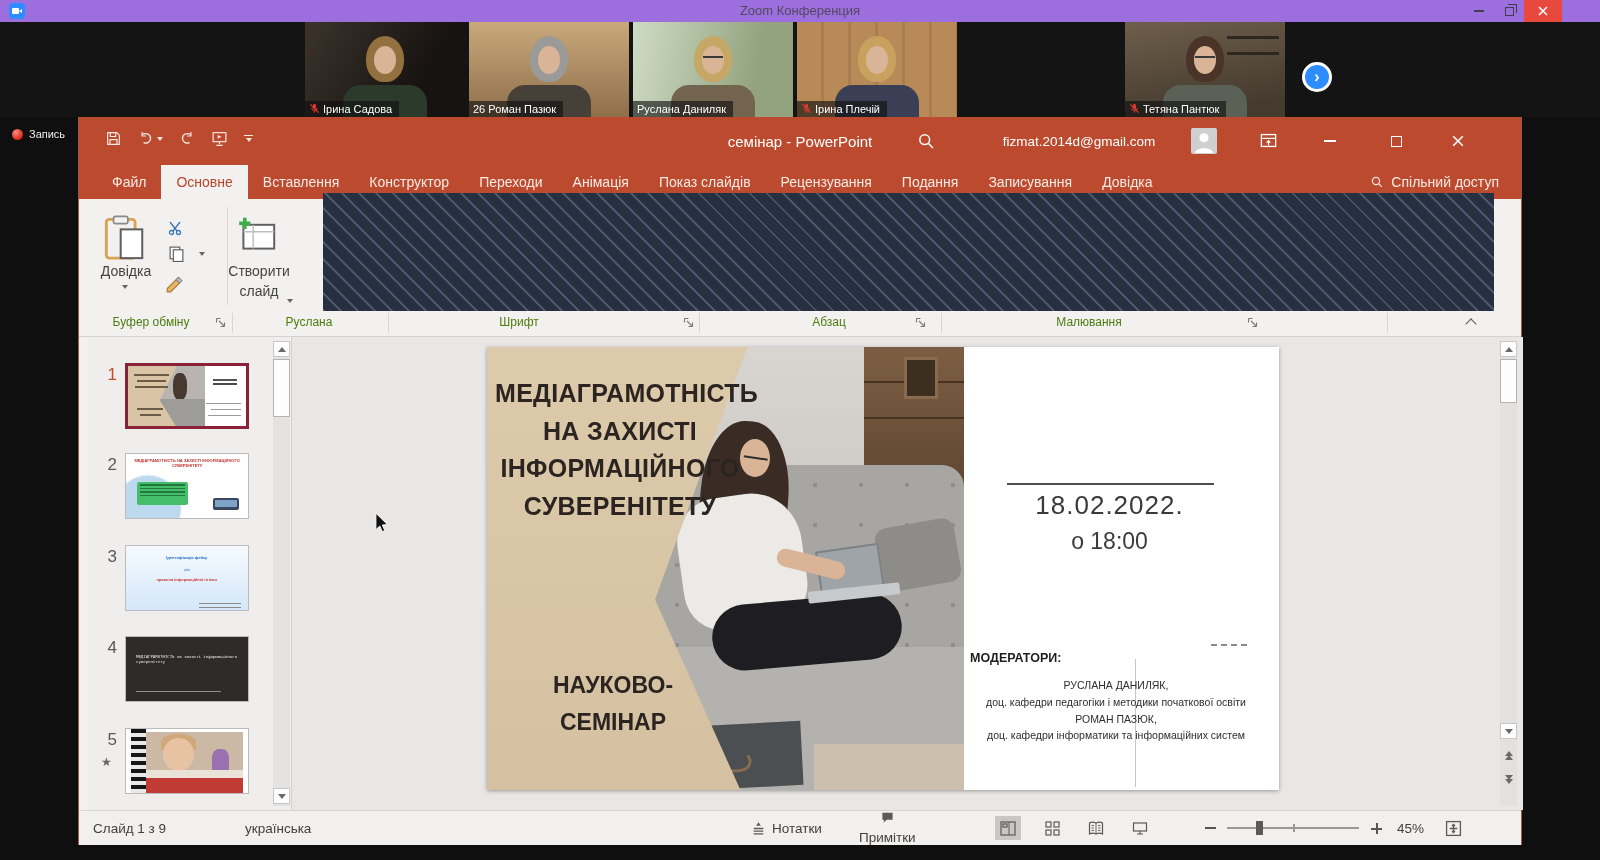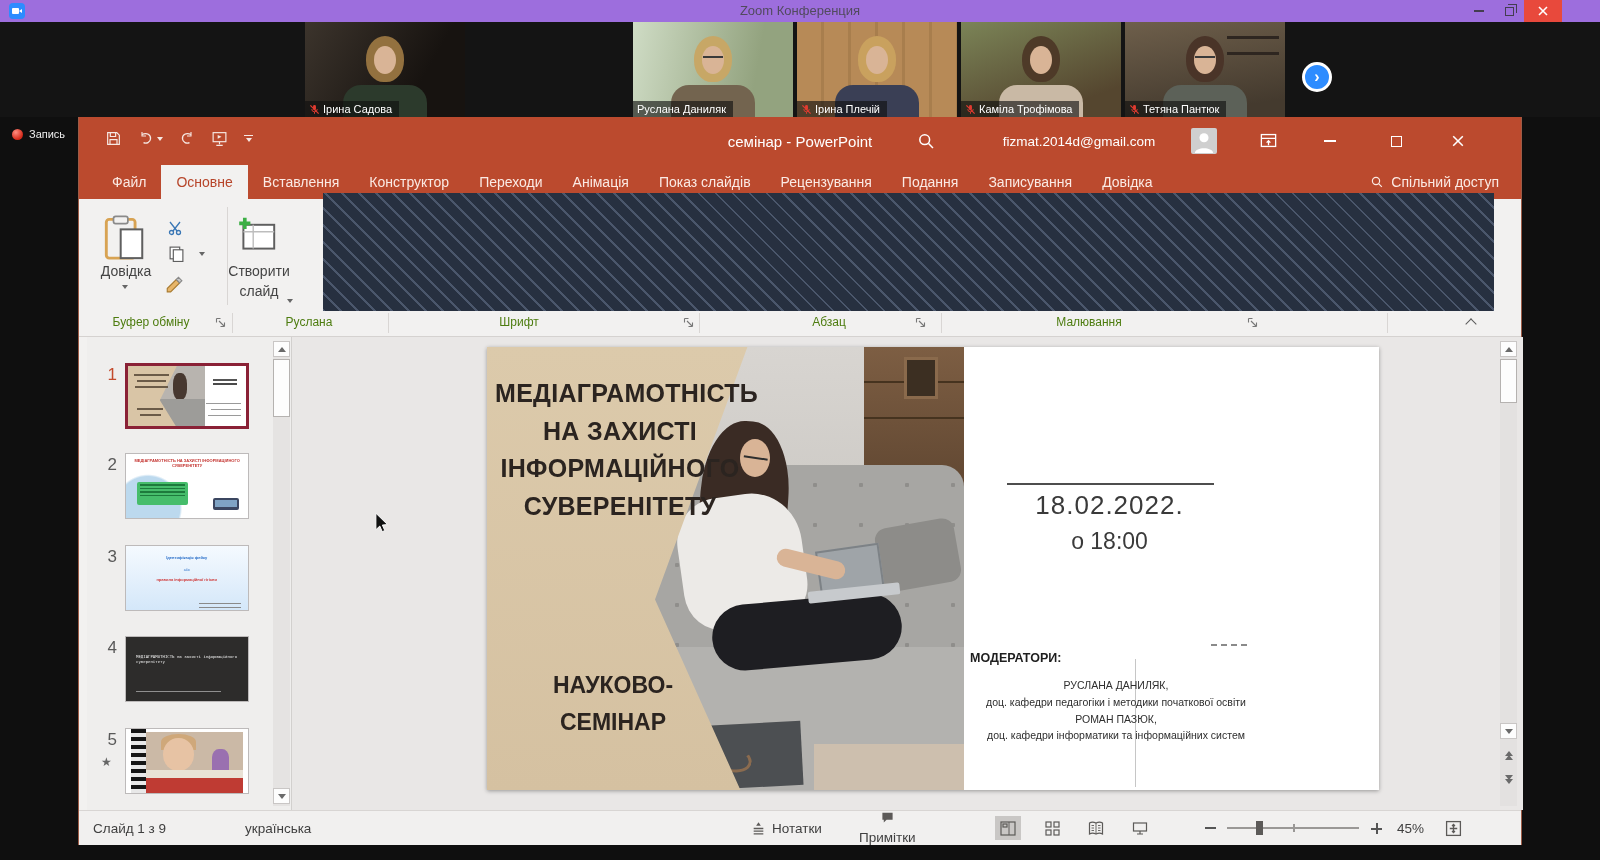--- a/index.html
+++ b/index.html
@@ -22,21 +22,21 @@
   .zc-close{width:38px;background:#e8493c;}
 
   
   .video-strip{position:absolute;left:0;top:22px;width:1600px;height:95px;background:#141414;}
   .ptile{position:absolute;top:0;width:160px;height:95px;background:#222;overflow:hidden;}
   .ptile.active{outline:2px solid #a3ce3f;outline-offset:-2px;}
   .pbg{position:absolute;inset:0;}
   .head{position:absolute;left:50%;top:14px;transform:translateX(-50%);width:38px;height:46px;border-radius:50% 50% 46% 46%;background:var(--hair,#4a3a2c);}
   .face{position:absolute;left:50%;top:24px;transform:translateX(-50%);width:22px;height:28px;border-radius:50%;background:var(--skin,#d9b496);}
   .bodysh{position:absolute;left:50%;bottom:0;transform:translateX(-50%);width:84px;height:32px;border-radius:18px 18px 0 0;background:var(--shirt,#333);}
-  .plabel{position:absolute;left:0;bottom:0;display:flex;align-items:flex-end;gap:3px;background:rgba(15,15,15,.62);
+  .plabel{position:absolute;left:0;bottom:0;display:flex;align-items:flex-start;gap:3px;background:rgba(15,15,15,.62);
           color:#fff;font-size:11px;padding:2px 7px 2px 4px;white-space:nowrap;}
   .p0 .pbg{background:linear-gradient(120deg,#3c342c,#171310 70%);}
   .p0{--hair:#93713f;--shirt:#2c3a2c;}
   .p1 .pbg{background:linear-gradient(180deg,#c9a87c,#8e6f4a);}
   .p1{--hair:#9a9a98;--shirt:#474039;}
   .p2 .pbg{background:linear-gradient(100deg,#cfdcc5,#93a37f 75%);}
   .p2{--hair:#c7a766;--shirt:#73644f;}
   .p3 .pbg{background:repeating-linear-gradient(90deg,#b78a57 0 24px,#a87e4d 24px 27px);}
   .p3{--hair:#c9a15e;--shirt:#3a3f55;}
   .p4 .pbg{background:linear-gradient(160deg,#7b8457,#55462f 80%);}
@@ -149,21 +149,21 @@
   .pscroll{position:absolute;left:186px;top:4px;width:17px;height:465px;background:#e5e3e2;}
   .sbtn{position:absolute;left:0;width:17px;height:16px;background:#fdfdfd;border:1px solid #c9c6c5;display:flex;align-items:center;justify-content:center;}
   .sthumb{position:absolute;left:0;width:17px;background:#fdfdfd;border:1px solid #b5b2b0;}
   .tri{width:0;height:0;border-left:4px solid transparent;border-right:4px solid transparent;}
   .tri.up{border-bottom:5px solid #6a6a6a;}
   .tri.dn{border-top:5px solid #6a6a6a;}
   .dbl{display:flex;flex-direction:column;align-items:center;gap:1px;}
 
   
   .canvas{position:absolute;left:212px;top:220px;width:1232px;height:473px;background:#e9e7e6;border-left:1px solid #d2d0ce;}
-  .slide{position:absolute;left:195px;top:10px;width:892px;height:443px;background:#fff;box-shadow:0 1px 4px rgba(0,0,0,.35);overflow:hidden;}
+  .slide{position:absolute;left:195px;top:10px;width:792px;height:443px;background:#fff;box-shadow:0 1px 4px rgba(0,0,0,.35);overflow:hidden;}
   .photo{position:absolute;left:75px;top:0;width:402px;height:443px;background:linear-gradient(180deg,#d8d5d1,#c8c5c0 55%);}
   .dresser{position:absolute;right:0;top:0;width:100px;height:155px;background:linear-gradient(180deg,#7d5e43,#5e4530);}
   .dresser i{display:block;height:2px;background:#46331f;margin-top:34px;}
   .frame{position:absolute;right:26px;top:10px;width:34px;height:42px;background:#3c2f22;border:3px solid #8a6a4c;}
   .sofa-back{position:absolute;left:0;top:118px;width:100%;height:190px;background:#a7a6a3;border-radius:22px 22px 0 0;
              background-image:radial-gradient(circle,#8f8e8b 2px,transparent 2.5px);background-size:46px 40px;}
   .pillow{position:absolute;right:6px;top:176px;width:80px;height:64px;background:#8d8c89;border-radius:12px;transform:rotate(-10deg);}
   .seat{position:absolute;left:0;top:300px;width:100%;height:143px;background:#b3b2af;}
   .blanket{position:absolute;left:40px;bottom:0;width:200px;height:64px;background:#4c4f52;transform:rotate(-3deg);}
   .floor{position:absolute;right:0;bottom:0;width:150px;height:46px;background:#cdbfae;}
@@ -254,20 +254,30 @@
       <div class="plabel">
         <svg width="11" height="11" viewBox="0 0 12 12">
             <rect x="4.4" y="1.2" width="3.2" height="5.6" rx="1.6" fill="#e23b30"></rect>
             <path d="M3 5.5a3 3 0 0 0 6 0M6 8.5v2.2" stroke="#e23b30" fill="none"></path>
             <path d="M1.5 1.5 10.5 10.5" stroke="#e23b30" stroke-width="1.3"></path>
           </svg>
         <span>Ірина Садова</span>
       </div>
     </div>
 
+    <div class="ptile p1" style="left:469px">
+      <div class="pbg">
+          <div class="head"></div>
+          <div class="face"></div>
+          <div class="bodysh"></div>
+        </div>
+      <div class="plabel">
+        <span>26 Роман Пазюк</span>
+      </div>
+    </div>
 
     <div class="ptile p2 active" style="left:633px">
       <div class="pbg">
           <div class="head"></div>
           <div class="face"></div>
           <div class="glasses"></div>
           <div class="bodysh"></div>
         </div>
       <div class="plabel">
         <span>Руслана Даниляк</span>
@@ -283,35 +293,20 @@
       <div class="plabel">
         <svg width="11" height="11" viewBox="0 0 12 12">
             <rect x="4.4" y="1.2" width="3.2" height="5.6" rx="1.6" fill="#e23b30"></rect>
             <path d="M3 5.5a3 3 0 0 0 6 0M6 8.5v2.2" stroke="#e23b30" fill="none"></path>
             <path d="M1.5 1.5 10.5 10.5" stroke="#e23b30" stroke-width="1.3"></path>
           </svg>
         <span>Ірина Плечій</span>
       </div>
     </div>
 
-    <div class="ptile p4" style="left:961px">
-      <div class="pbg">
-          <div class="head"></div>
-          <div class="face"></div>
-          <div class="bodysh"></div>
-        </div>
-      <div class="plabel">
-        <svg width="11" height="11" viewBox="0 0 12 12">
-            <rect x="4.4" y="1.2" width="3.2" height="5.6" rx="1.6" fill="#e23b30"></rect>
-            <path d="M3 5.5a3 3 0 0 0 6 0M6 8.5v2.2" stroke="#e23b30" fill="none"></path>
-            <path d="M1.5 1.5 10.5 10.5" stroke="#e23b30" stroke-width="1.3"></path>
-          </svg>
-        <span>Каміла Трофімова</span>
-      </div>
-    </div>
 
     <div class="ptile p5" style="left:1125px">
       <div class="pbg">
           <div class="shelf"></div>
           <div class="head"></div>
           <div class="face"></div>
           <div class="glasses"></div>
           <div class="bodysh"></div>
         </div>
       <div class="plabel">

